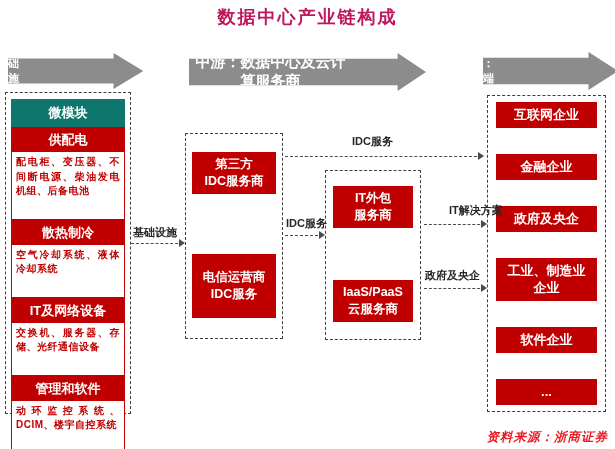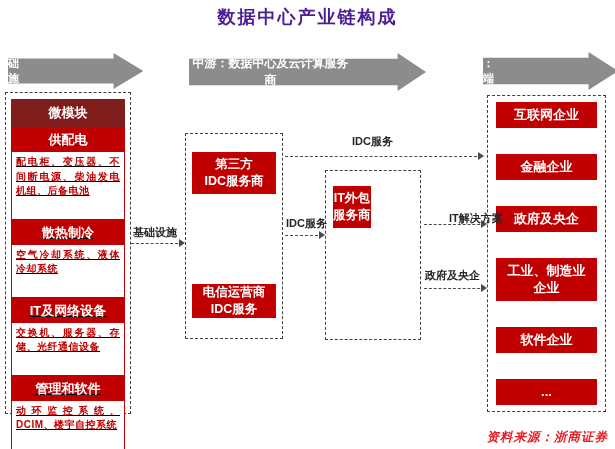--- a/index.html
+++ b/index.html
@@ -1,59 +1,59 @@
 <!DOCTYPE html>
 <html><head>
 <meta charset="utf-8">
 <style>
   * { margin:0; padding:0; box-sizing:border-box; }
   html,body { background:#ffffff; }
   body { font-family:"Liberation Sans","DejaVu Sans",sans-serif; }
   .canvas { position:relative; width:615px; height:449px; background:#fff; overflow:hidden; }
 
   .page-title { position:absolute; top:5px; left:0; width:100%; text-align:center;
-    font-size:18px; font-weight:bold; color:#4c1d95; letter-spacing:2px; }
+    font-size:18px; font-weight:bold; color:#be185d; letter-spacing:2px; }
 
   
   .stage-arrow { position:absolute; background:#8c8c8c; color:#fff; font-weight:bold;
     display:flex; align-items:center; justify-content:center; text-align:center; }
   .stage-arrow.small { clip-path:polygon(0 15%,78% 15%,78% 0,100% 50%,78% 100%,78% 85%,0 85%);
     padding-right:22%; font-size:11px; }
   .stage-arrow.wide  { clip-path:polygon(0 15%,88% 15%,88% 0,100% 50%,88% 100%,88% 85%,0 85%);
-    padding-right:12%; font-size:12px; }
+    padding-right:12%; font-size:15px; }
   .arrow-up   { left:8px;   top:53px; width:133px; height:36px; }
   .arrow-mid  { left:189px; top:53px; width:237px; height:38px; }
   .arrow-down { left:483px; top:52px; width:130px; height:38px; }
 
   
   .panel { position:absolute; border:1.6px dashed #3f3f3f; background:#fff; }
   .panel-up   { left:5px;   top:92px;  width:126px; height:322px;
     display:flex; flex-direction:column; justify-content:space-between; padding:6px 5px; }
   .panel-idc  { left:185px; top:133px; width:98px;  height:206px;
     display:flex; flex-direction:column; justify-content:space-between; padding:18px 6px 20px; }
   .panel-cloud{ left:325px; top:170px; width:96px;  height:170px;
-    display:flex; justify-content:space-between; padding:15px 7px 17px; }
+    display:flex; flex-direction:column; justify-content:space-between; padding:15px 7px 17px; }
   .panel-down { left:487px; top:95px;  width:119px; height:317px;
     display:flex; flex-direction:column; justify-content:space-between; padding:6px 8px; }
 
   
-  .u-solid { background:#7f1d1d; color:#fff; font-weight:bold; font-size:13px;
+  .u-solid { background:#0f766e; color:#fff; font-weight:bold; font-size:13px;
     text-align:center; padding:5px 16px; }
-  .u-group { border:1px solid #c00000; background:#fff;text-decoration:underline; }
+  .u-group { border:1px solid #c00000; background:#fff; }
   .u-group .hd { background:#c00000; color:#fff; font-weight:bold; font-size:13px;
     text-align:center; padding:3px 0; }
   .u-group .bd { color:#c00000; font-weight:bold; font-size:10px; line-height:1.45;
     padding:3px 4px 20px; text-align:justify; letter-spacing:0.5px; }
 
   
   .node { background:#c00000; color:#fff; font-weight:bold; text-align:center;
     display:flex; align-items:center; justify-content:center; }
   .node.pre { white-space:pre-line; }
   .n-idc1  { height:42px; font-size:12.5px; line-height:1.35; }
-  .n-idc2  { height:34px; font-size:12.5px; line-height:1.35; }
+  .n-idc2  { height:64px; font-size:12.5px; line-height:1.35; }
   .n-cloud { height:42px; font-size:12.5px; line-height:1.35; }
   .d-node  { min-height:26px; font-size:13px; padding:4px 0; line-height:1.35; }
 
   
   .conn-label { position:absolute; font-size:11px; font-weight:bold; color:#262626;
     white-space:nowrap; }
   .dash-arrow { position:absolute; height:0; border-top:1.6px dashed #4a4a4a; }
   .dash-arrow::after { content:""; position:absolute; right:-2px; top:-5px; width:0; height:0;
     border-left:6px solid #4a4a4a; border-top:4px solid transparent; border-bottom:4px solid transparent; }
 
@@ -101,20 +101,22 @@
   <div class="panel panel-idc">
     <div class="node pre n-idc1">第三方
 IDC服务商</div>
     <div class="node pre n-idc2">电信运营商
 IDC服务</div>
   </div>
 
   <div class="panel panel-cloud">
     <div class="node pre n-cloud">IT外包
 服务商</div>
+    <div class="node pre n-cloud">IaaS/PaaS
+云服务商</div>
   </div>
 
   <div class="panel panel-down">
     <div class="node d-node">互联网企业</div>
     <div class="node d-node">金融企业</div>
     <div class="node d-node">政府及央企</div>
     <div class="node d-node pre">工业、制造业
 企业</div>
     <div class="node d-node">软件企业</div>
     <div class="node d-node">...</div>
@@ -122,21 +124,21 @@
 
   <div class="conn-label" style="left:133px; top:225px;">基础设施</div>
   <div class="dash-arrow" style="left:131px; top:243px; width:52px;"></div>
 
   <div class="conn-label" style="left:352px; top:134px;">IDC服务</div>
   <div class="dash-arrow" style="left:285px; top:156px; width:197px;"></div>
 
   <div class="conn-label" style="left:286px; top:216px;">IDC服务</div>
   <div class="dash-arrow" style="left:285px; top:235px; width:38px;"></div>
 
-  <div class="conn-label" style="left:425px; top:211px;padding-left:24px;">IT解决方案</div>
+  <div class="conn-label" style="left:425px; top:203px;padding-left:24px;">IT解决方案</div>
   <div class="dash-arrow" style="left:424px; top:224px; width:61px;"></div>
 
   <div class="conn-label" style="left:425px; top:268px;">政府及央企</div>
   <div class="dash-arrow" style="left:424px; top:288px; width:61px;"></div>
 
   <div class="source-note">资料来源：浙商证券</div>
 
 </div>
 
 </body></html>

